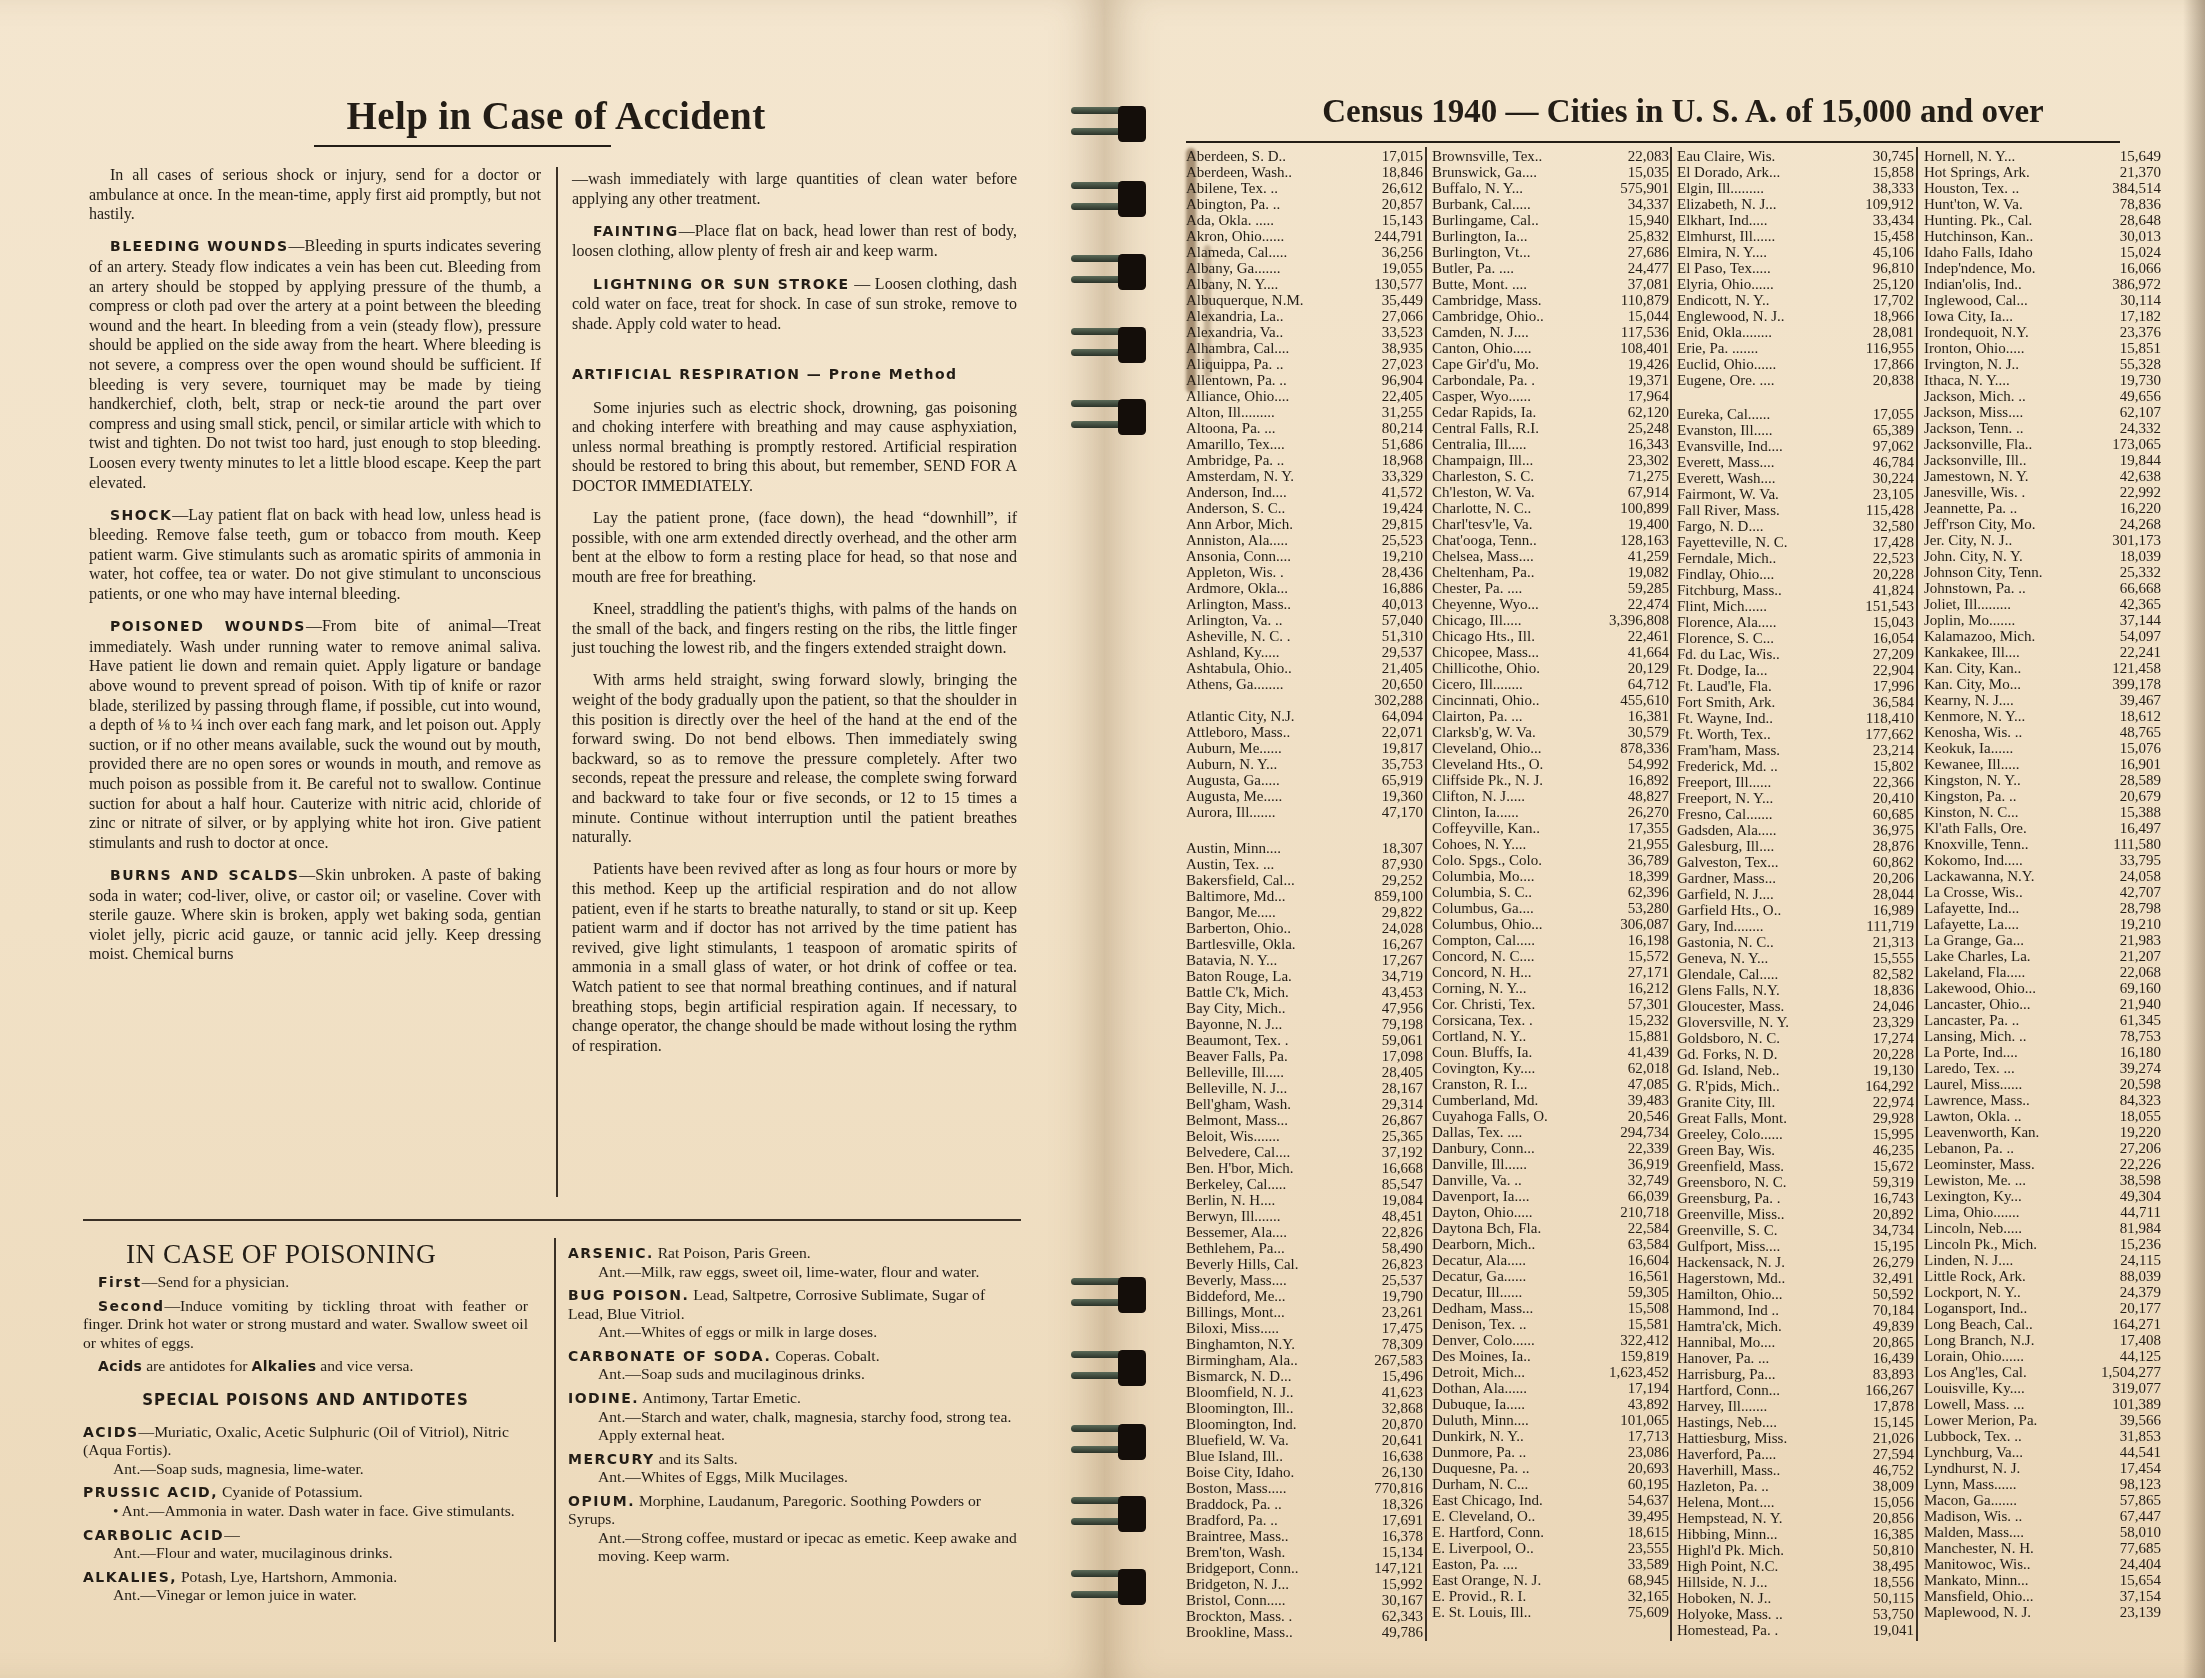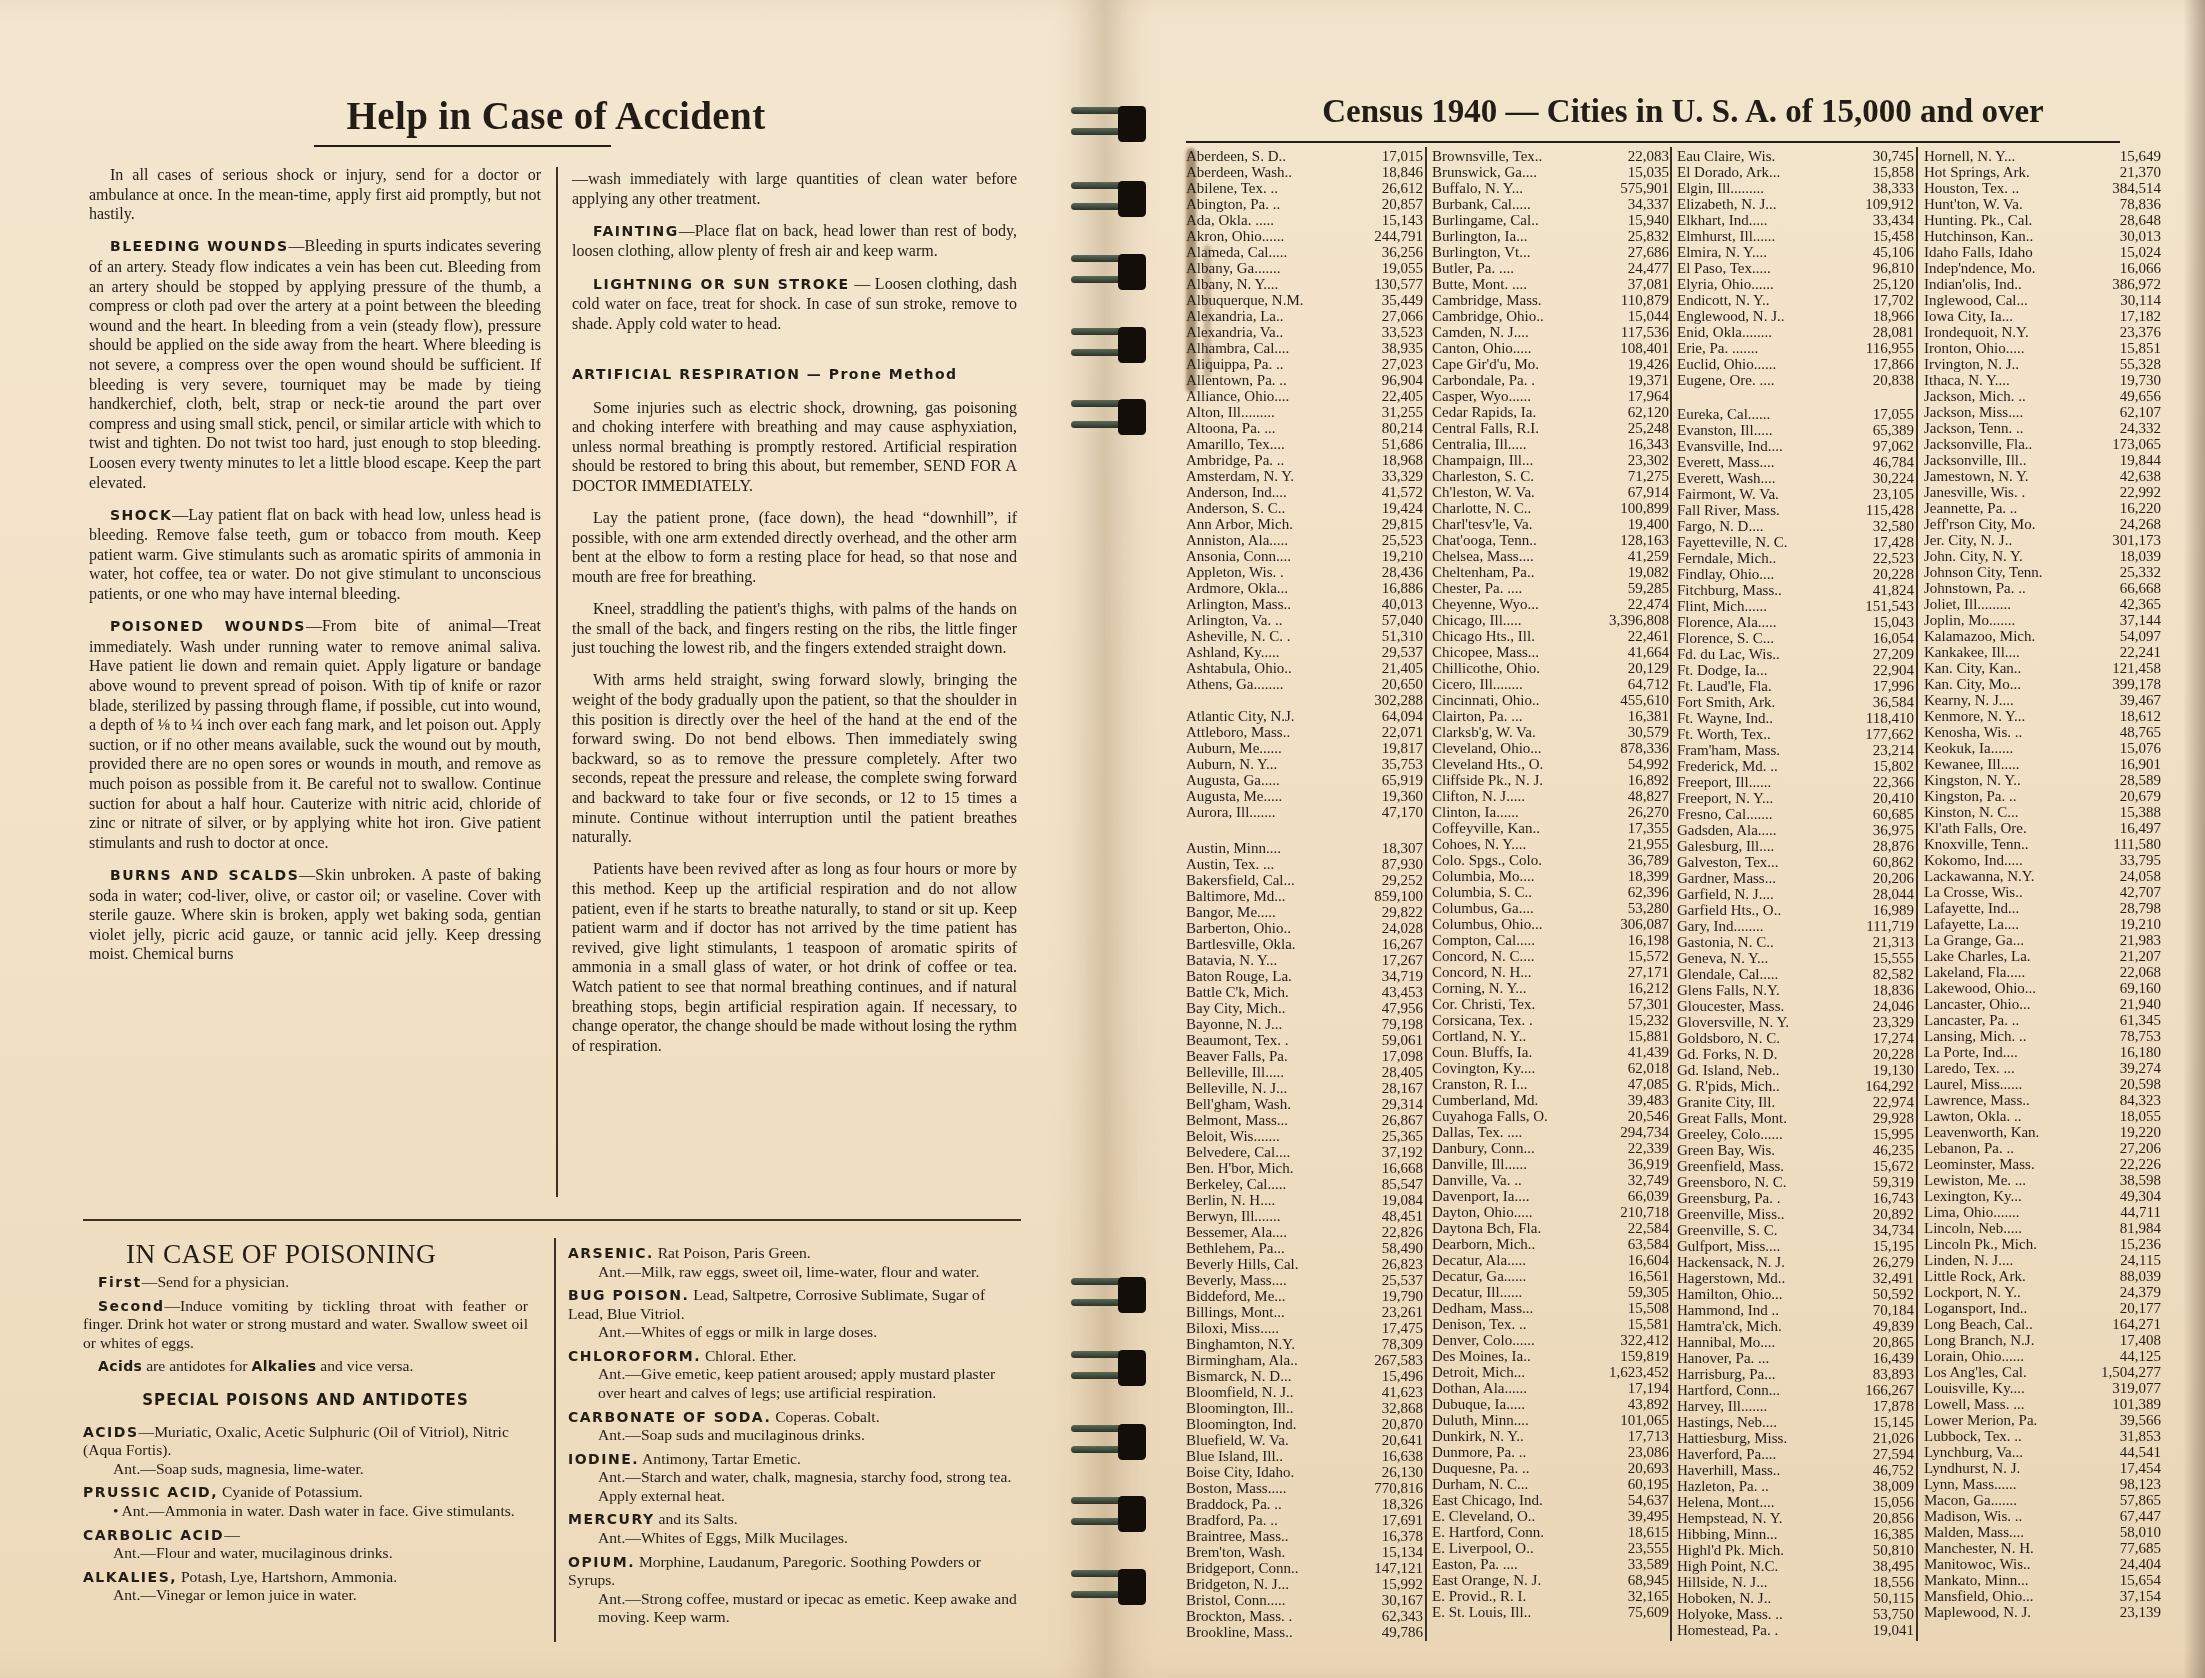--- a/index.html
+++ b/index.html
@@ -145,24 +145,20 @@
     <div class="pcol pcol-b">
       <div class="entry">
         <div><span class="h">ARSENIC.</span><span> Rat Poison, Paris Green.</span></div>
         <div class="ant">Ant.—Milk, raw eggs, sweet oil, lime-water, flour and water.</div>
       </div>
       <div class="entry">
         <div><span class="h">BUG POISON.</span><span> Lead, Saltpetre, Corrosive Sublimate, Sugar of Lead, Blue Vitriol.</span></div>
         <div class="ant">Ant.—Whites of eggs or milk in large doses.</div>
       </div>
       <div class="entry">
-        <div><span class="h">CHLOROFORM.</span><span> Chloral. Ether.</span></div>
-        <div class="ant">Ant.—Give emetic, keep patient aroused; apply mustard plaster over heart and calves of legs; use artificial respiration.</div>
-      </div>
-      <div class="entry">
         <div><span class="h">CARBONATE OF SODA.</span><span> Coperas. Cobalt.</span></div>
         <div class="ant">Ant.—Soap suds and mucilaginous drinks.</div>
       </div>
       <div class="entry">
         <div><span class="h">IODINE.</span><span> Antimony, Tartar Emetic.</span></div>
         <div class="ant">Ant.—Starch and water, chalk, magnesia, starchy food, strong tea. Apply external heat.</div>
       </div>
       <div class="entry">
         <div><span class="h">MERCURY</span><span> and its Salts.</span></div>
         <div class="ant">Ant.—Whites of Eggs, Milk Mucilages.</div>

